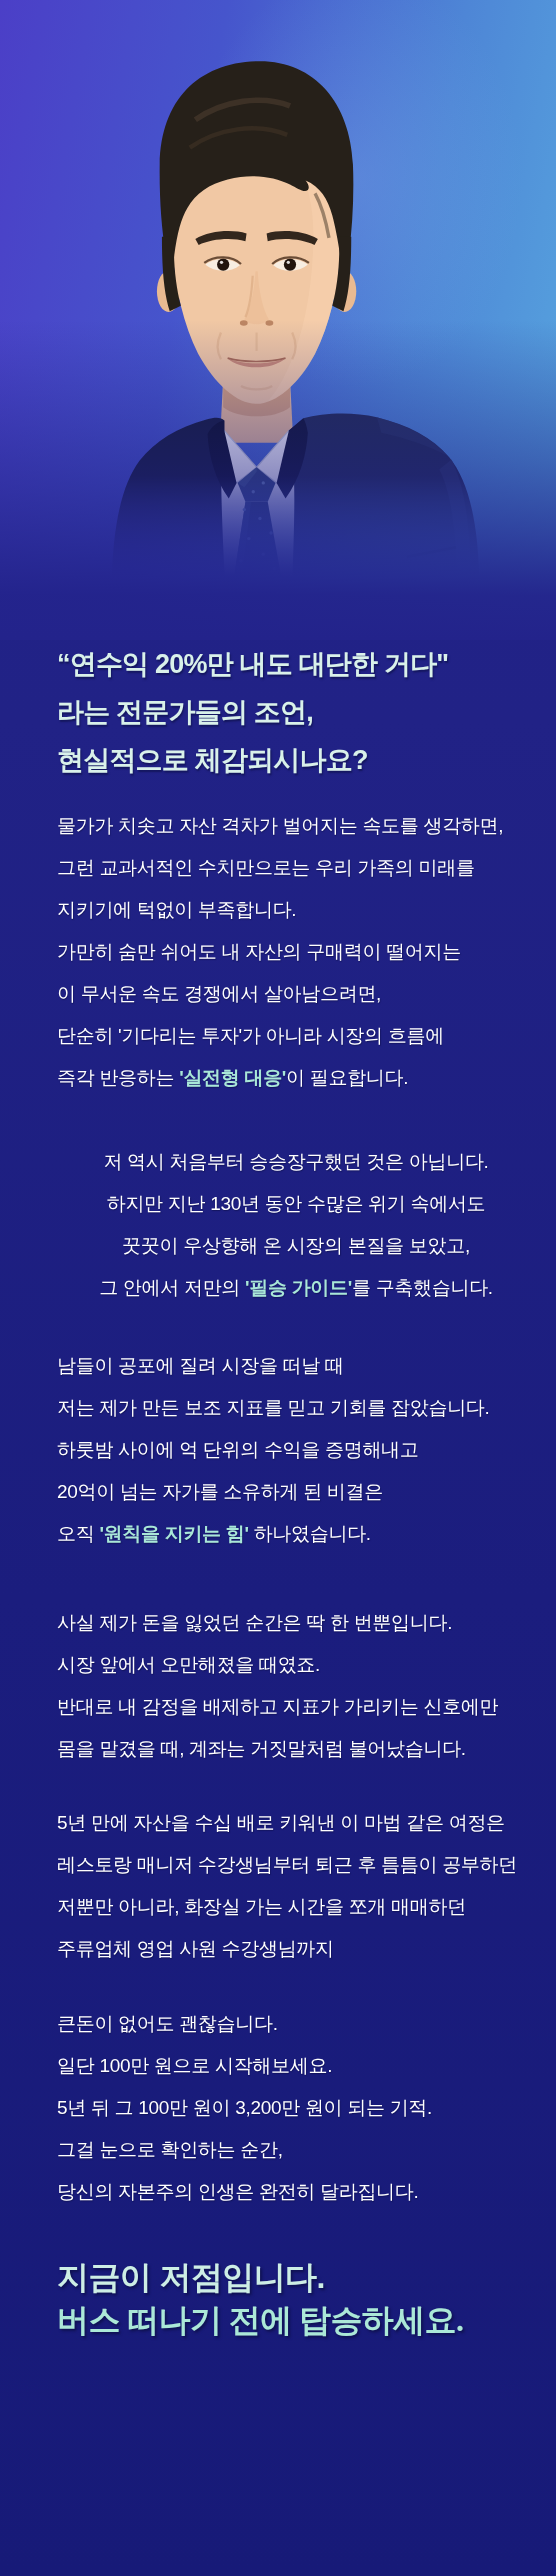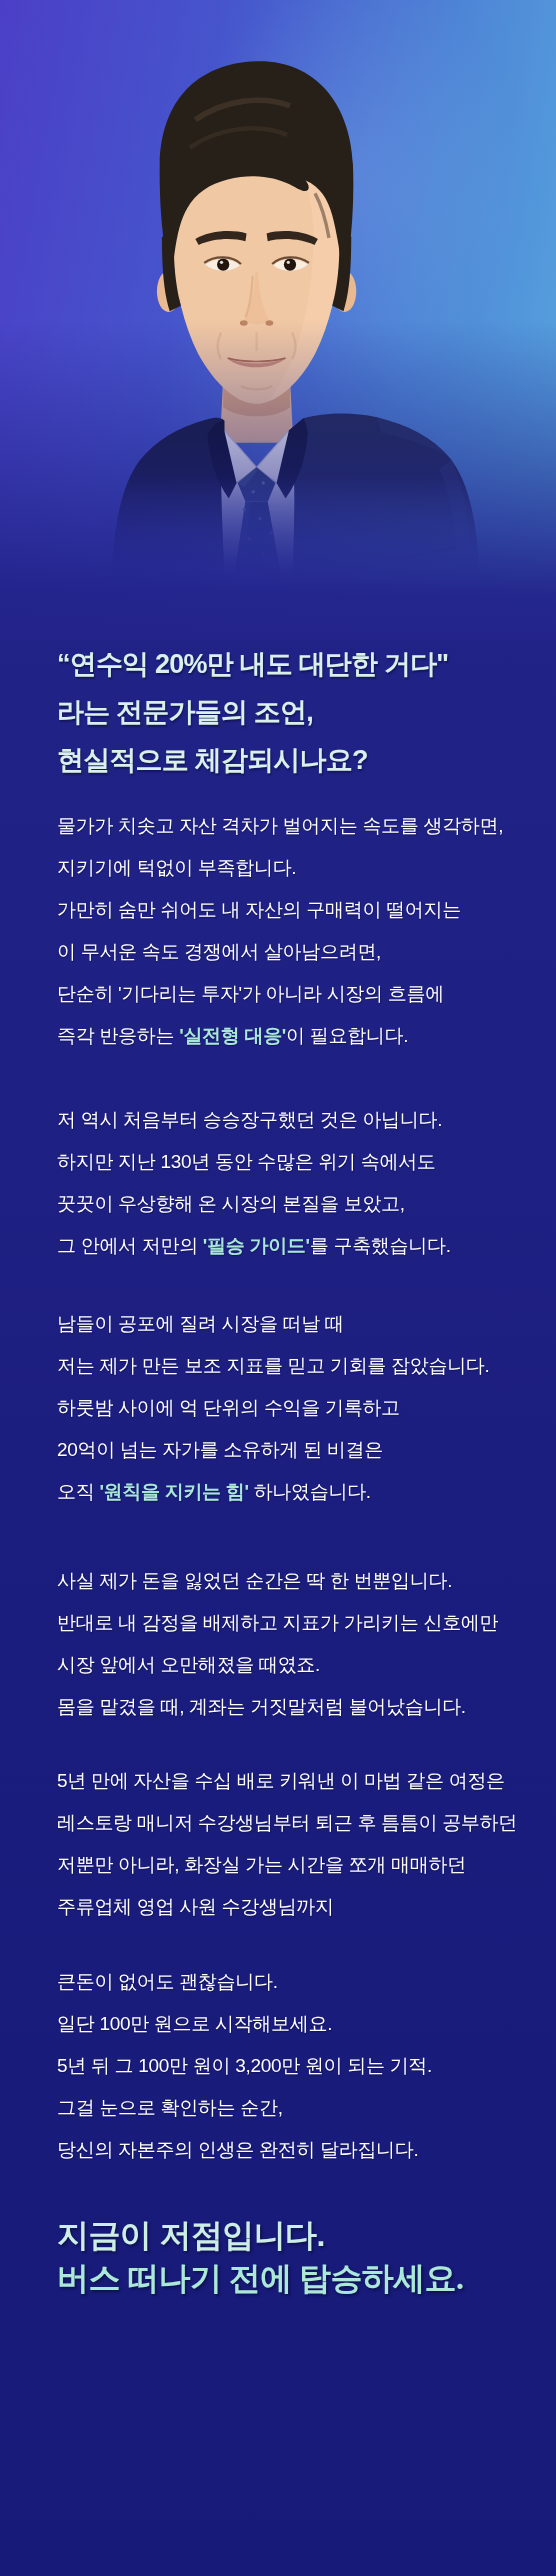--- a/index.html
+++ b/index.html
@@ -37,21 +37,21 @@
   }
   .headline{margin:0;}
   #body-sections{margin-top:20.6px;}
   .line{
     font-size:19px;line-height:42px;font-weight:500;letter-spacing:-0.3px;
     color:#ffffff;white-space:nowrap;
     text-shadow:0.6px 1.1px 1.1px rgba(10,12,60,.5);
   }
   .hl{color:#a9e7d8;font-weight:800;}
   #body-sections .section:nth-child(1){margin-bottom:42px;}
-  #body-sections .section:nth-child(2){margin-bottom:36px;}
+  #body-sections .section:nth-child(2){margin-bottom:36px;text-align:center;}
   #body-sections .section:nth-child(3){margin-bottom:47px;}
   #body-sections .section:nth-child(4){margin-bottom:32px;}
   #body-sections .section:nth-child(5){margin-bottom:33px;}
   #body-sections .section:nth-child(6){margin-bottom:0;}
   .cta{margin-top:43px;}
   .cta-line{
     font-size:32px;line-height:43px;font-weight:800;letter-spacing:-0.6px;white-space:nowrap;
     text-shadow:1.7px 2.2px 2.8px rgba(8,10,50,.6);
   }
   .cta-line1{color:#cdeee5;}
@@ -141,43 +141,44 @@
   <div class="content">
     <h1 class="headline">
       <div class="h-line">“연수익 20%만 내도 대단한 거다"</div>
       <div class="h-line">라는 전문가들의 조언,</div>
       <div class="h-line">현실적으로 체감되시나요?</div>
     </h1>
 
     <div id="body-sections">
         <div class="section">
           <div class="line">물가가 치솟고 자산 격차가 벌어지는 속도를 생각하면,</div>
+          <div class="line">그런 교과서적인 수치만으로는 우리 가족의 미래를</div>
           <div class="line">지키기에 턱없이 부족합니다.</div>
           <div class="line">가만히 숨만 쉬어도 내 자산의 구매력이 떨어지는</div>
           <div class="line">이 무서운 속도 경쟁에서 살아남으려면,</div>
           <div class="line">단순히 '기다리는 투자'가 아니라 시장의 흐름에</div>
           <div class="line"><span>즉각 반응하는 </span><span class="hl">'실전형 대응'</span><span>이 필요합니다.</span></div>
         </div>
         <div class="section">
           <div class="line">저 역시 처음부터 승승장구했던 것은 아닙니다.</div>
           <div class="line">하지만 지난 130년 동안 수많은 위기 속에서도</div>
           <div class="line">꿋꿋이 우상향해 온 시장의 본질을 보았고,</div>
           <div class="line"><span>그 안에서 저만의 </span><span class="hl">'필승 가이드'</span><span>를 구축했습니다.</span></div>
         </div>
         <div class="section">
           <div class="line">남들이 공포에 질려 시장을 떠날 때</div>
           <div class="line">저는 제가 만든 보조 지표를 믿고 기회를 잡았습니다.</div>
-          <div class="line">하룻밤 사이에 억 단위의 수익을 기록하고</div>
+          <div class="line">하룻밤 사이에 억 단위의 수익을 증명해내고</div>
           <div class="line">20억이 넘는 자가를 소유하게 된 비결은</div>
           <div class="line"><span>오직 </span><span class="hl">'원칙을 지키는 힘'</span><span> 하나였습니다.</span></div>
         </div>
         <div class="section">
           <div class="line">사실 제가 돈을 잃었던 순간은 딱 한 번뿐입니다.</div>
+          <div class="line">시장 앞에서 오만해졌을 때였죠.</div>
           <div class="line">반대로 내 감정을 배제하고 지표가 가리키는 신호에만</div>
-          <div class="line">시장 앞에서 오만해졌을 때였죠.</div>
           <div class="line">몸을 맡겼을 때, 계좌는 거짓말처럼 불어났습니다.</div>
         </div>
         <div class="section">
           <div class="line">5년 만에 자산을 수십 배로 키워낸 이 마법 같은 여정은</div>
           <div class="line">레스토랑 매니저 수강생님부터 퇴근 후 틈틈이 공부하던</div>
           <div class="line">저뿐만 아니라, 화장실 가는 시간을 쪼개 매매하던</div>
           <div class="line">주류업체 영업 사원 수강생님까지</div>
         </div>
         <div class="section">
           <div class="line">큰돈이 없어도 괜찮습니다.</div>

